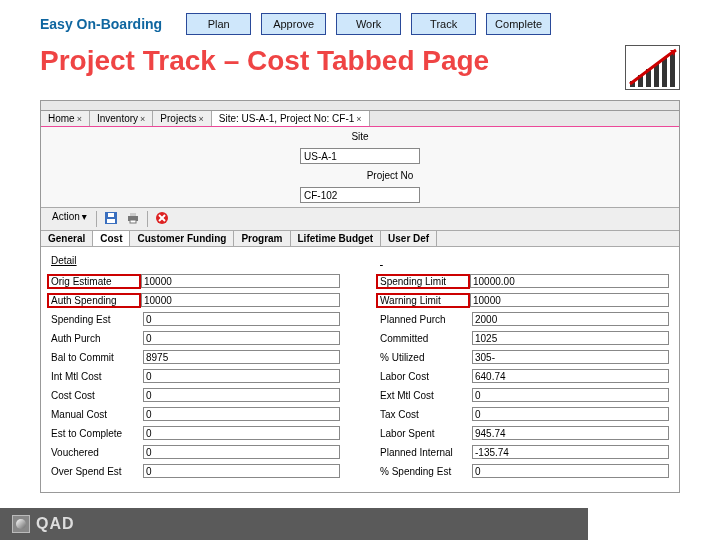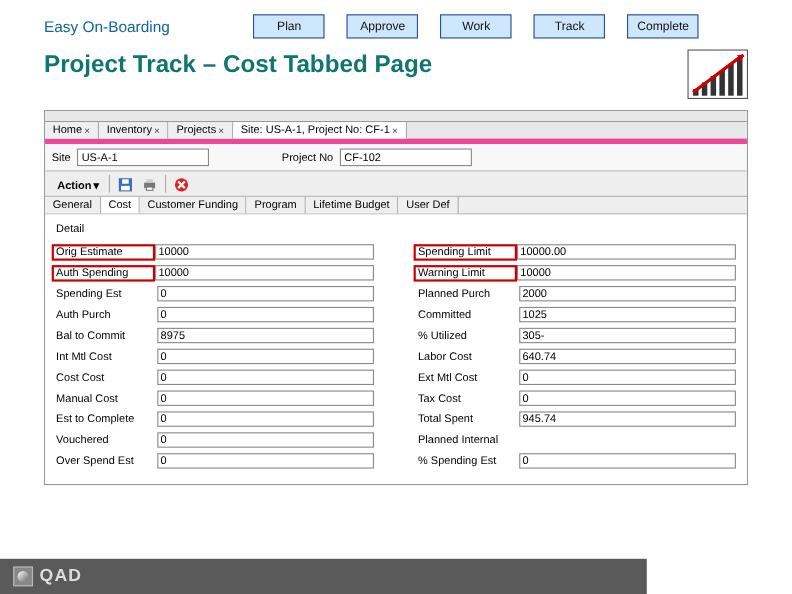--- a/index.html
+++ b/index.html
@@ -1,66 +1,66 @@
 <!DOCTYPE html>
 <html><head>
 <meta charset="utf-8">
 <style>
   * { box-sizing: border-box; margin: 0; padding: 0; }
   body { width: 720px; height: 540px; font-family: Arial, sans-serif; background: #fff; position: relative; overflow: hidden; }
 
   .header { padding: 13px 40px 0 40px; }
   .header-row { display: flex; align-items: center; }
-  .title-easy { color: #0f66a0; font-size: 14px; font-weight: normal; }
-  .chevrons { display: flex; gap: 20px; margin-left: 76px; align-items: center; }
+  .title-easy { color: #0f66a0; font-size: 14px; font-weight: bold; }
+  .chevrons { display: flex; gap: 10px; margin-left: 24px; align-items: center; }
   .chev {
     width: 65px; height: 22px;
     background: #cfe7fb;
     border: 1px solid #2a4a9a;
     color: #111; font-size: 11px;
     display: flex; align-items: center; justify-content: center;
     position: relative;
   }
-  .page-title { font-size: 22px; font-weight: bold; color: #0f766e; margin: 10px 10px 0 0; }
+  .page-title { font-size: 28px; font-weight: bold; color: #ef4444; margin: 10px 10px 0 0; }
   .page-title .light { font-weight: bold; }
 
   .chart-icon {
     position: absolute; top: 45px; right: 40px; width: 55px; height: 45px;
     border: 1px solid #555; background: #fff;
     display: flex; align-items: flex-end; justify-content: space-around;
     padding: 2px 2px 2px 2px;
   }
   .chart-icon .bar { width: 5px; }
   .chart-icon svg { position:absolute; left:0; top:0; }
 
   .app {
     position: absolute; left: 40px; top: 100px; width: 640px;
     border: 1px solid #999; background: #f4f4f4; font-size: 10px;
   }
   .winbar { height:10px; background:#e8e8e8; border-bottom:1px solid #999; }
-  .tabstrip { display: flex; background: #e8e8e8; border-bottom: 5px solid #ec4899; }
+  .tabstrip { display: flex; background: #e8e8e8; border-bottom: 1px solid #ec4899; }
   .tab, .subtab {
     padding: 2px 7px; border-right: 1px solid #aaa; background: #efefef;
     display: flex; align-items: center; gap: 2px;
   }
   .tab.active, .subtab.active { background: #fff; }
   .x { color:#444; font-size:9px; cursor:pointer; }
-  .filterrow { display:flex; align-items:center; padding:4px 6px; gap:6px; border-bottom:1px solid #aaa; background:#f8f8f8;}
+  .filterrow { display:flex; align-items:center; padding:4px 6px; gap:6px; border-bottom:1px solid #aaa; background:#f8f8f8;flex-direction:column;}
   .filterrow label { font-size:10px; }
   .filterrow input { height:16px; border:1px solid #888; font-size:10px; padding:0 3px; }
   .toolbar { display:flex; align-items:center; padding:2px 4px; gap:2px; background:#eee; border-bottom:1px solid #aaa;}
-  .tbtn { width:20px; height:18px; display:flex; align-items:flex-end; justify-content:center; border:1px solid transparent;font-weight:bold; }
+  .tbtn { width:20px; height:18px; display:flex; align-items:flex-start; justify-content:center; border:1px solid transparent; }
   .tbtn.action { width:auto; padding:0 4px 0 6px; gap:2px;}
   .sep { width:1px; height:16px; background:#aaa; margin:0 2px; }
 
-  .subtabstrip { display:flex; background:#eee; border-bottom:1px solid #aaa; }
+  .subtabstrip { display:flex; background:#eee; border-bottom:1px solid #aaa;font-weight:bold; }
 
   .form-area { background:#fff; padding:6px 10px 10px 10px; display:flex; gap:40px; }
   .col { flex:1; }
-  .detail-hdr { font-size:10px; padding:2px 0 4px 0;}
+  .detail-hdr { font-size:10px; padding:2px 0 4px 0;text-decoration:underline;}
   .row { display:flex; align-items:center; margin:3px 0; height:16px;}
   .row label { width:92px; font-size:10px; }
   .row input {
     flex:1; height:14px; border:1px solid #888; font-size:10px; padding:0 2px;
     text-align:left; background:#fff;
   }
   .hl-red label { border:2px solid #c00; padding:0 2px; margin-left:-4px; width:94px;}
 
   .footer {
     position:absolute; left:0; bottom:0; width:588px; height:32px;
@@ -252,25 +252,26 @@
         </div>
         <div class="row">
           <label>Ext Mtl Cost</label>
           <input value="0" style="">
         </div>
         <div class="row">
           <label>Tax Cost</label>
           <input value="0" style="">
         </div>
         <div class="row">
-          <label>Total Spent</label>
+          <label>Labor Spent</label>
           <input value="945.74" style="">
         </div>
         <div class="row">
           <label>Planned Internal</label>
+          <input value="-135.74" style="">
         </div>
         <div class="row">
           <label>% Spending Est</label>
           <input value="0" style="">
         </div>
       </div>
   </div>
 </div>
 
 <div class="footer">

